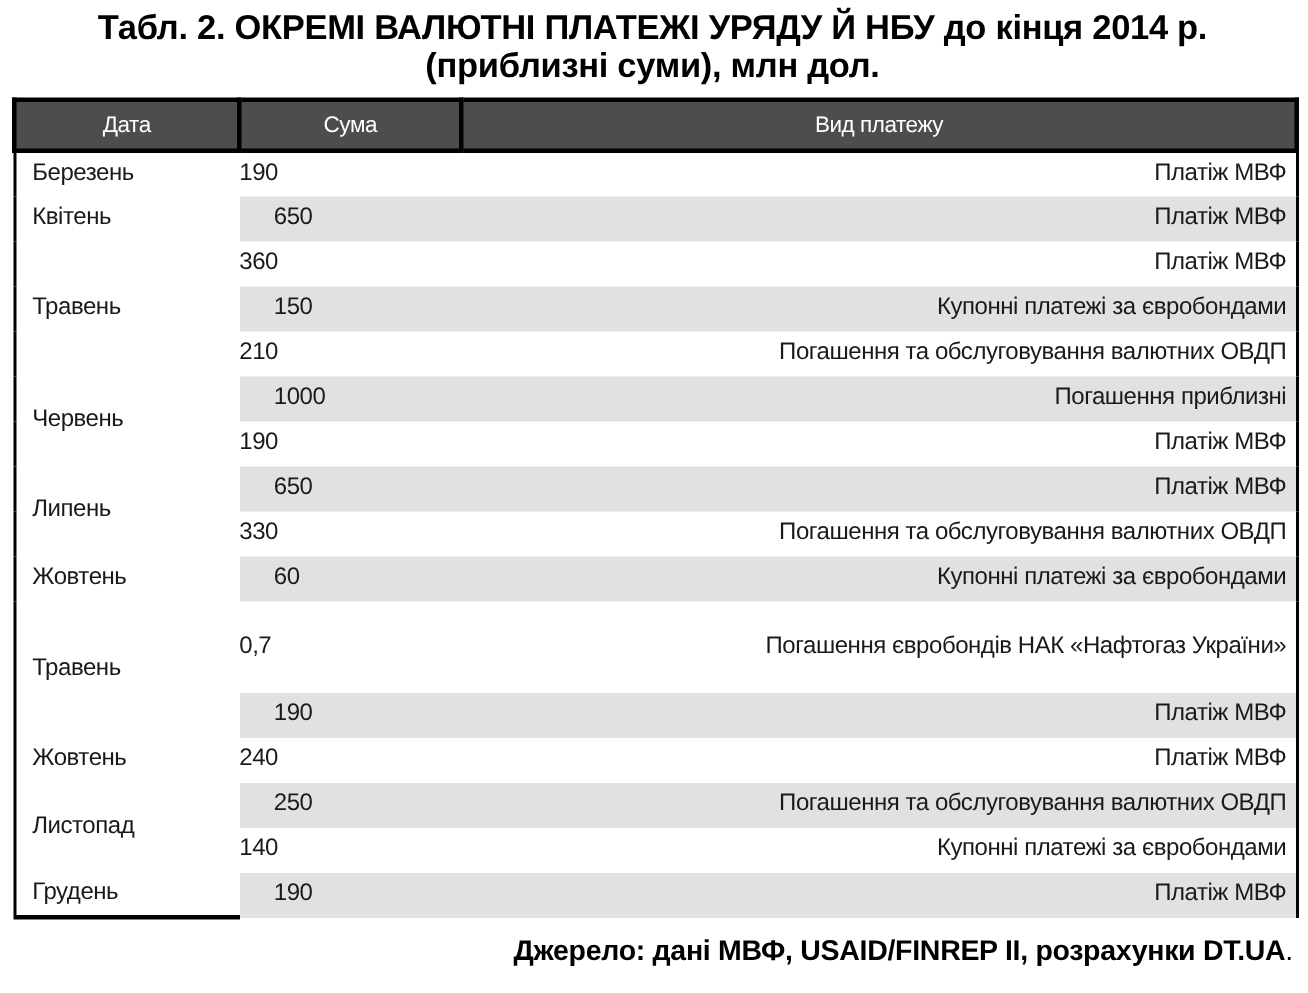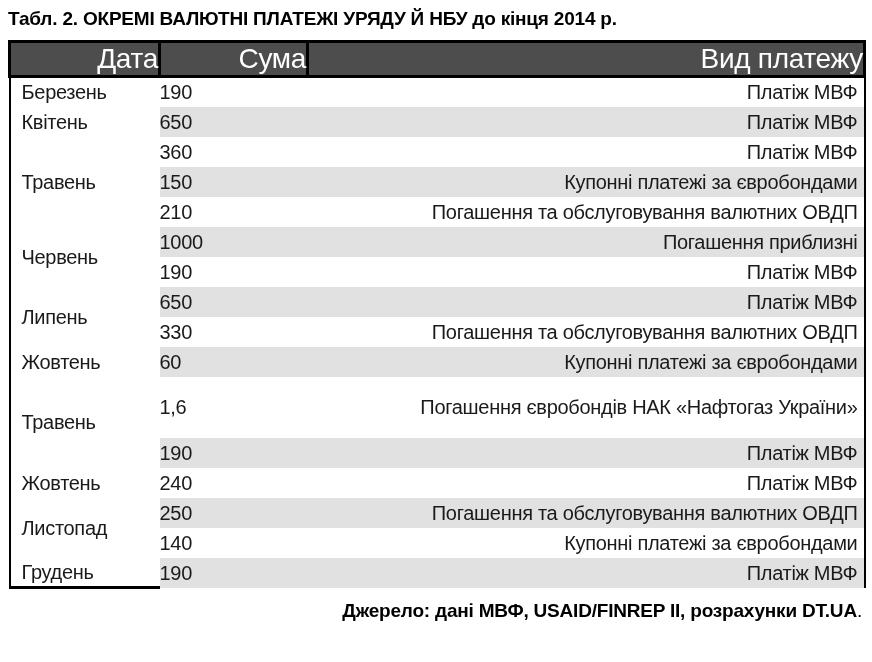--- a/index.html
+++ b/index.html
@@ -15,83 +15,85 @@
     width: 872px;
     height: 662px;
     overflow: hidden;
     font-family: "Liberation Sans", "DejaVu Sans", sans-serif;
     color: var(--text);
   }
   .page { width: 872px; height: 662px; position: relative; }
 
   .title {
     margin: 6px 10px 9px 8px;
-    font-size: 19px;
+    font-size: 23px;
     font-weight: bold;
     line-height: 25px;
     letter-spacing: -0.2px;
     color: #000000;
+    text-align: center;
   }
   .title .line { display: block; }
 
   table.payments {
     border-collapse: collapse;
     table-layout: fixed;
     width: 855px;
     margin-left: 8px;
     border-top: 3px solid var(--border);
     border-left: 2px solid var(--border);
     border-right: 2px solid var(--border);
     letter-spacing: -0.3px;
   }
   table.payments thead th {
     background: var(--header-bg);
     color: var(--header-text);
     font-weight: normal;
-    font-size: 28px;
+    font-size: 15px;
     height: 34px;
     border: 3px solid var(--border);
-    text-align: right;
+    text-align: center;
     vertical-align: middle;
   }
   table.payments tbody tr { height: 30px; }
   table.payments tbody tr.tall { height: 61px; }
   table.payments tbody td {
-    font-size: 20px;
+    font-size: 16px;
     vertical-align: middle;
     line-height: 1.3;
   }
   td.date-cell {
     text-align: left;
     padding-left: 11px;
     background: #ffffff;
   }
   td.date-cell.last-date { border-bottom: 3px solid var(--border); }
   td.sum-cell { }
   td.type-cell { text-align: right; padding: 0 6px; }
-  td.shaded { background: var(--row-shaded); }
+  td.shaded { background: var(--row-shaded); padding-left: 23px; }
 
   .source-line {
     margin-top: 11px;
     padding-right: 10px;
     text-align: right;
     font-size: 19px;
     letter-spacing: -0.2px;
     color: #000000;
   }
   .source-line .src-main { font-weight: bold; text-align: center; }
   .source-line .src-period { font-weight: normal; }
 </style>
 </head>
 <body>
 
 <div class="page">
 
   <div class="title">
     <span class="line">Табл. 2. ОКРЕМІ ВАЛЮТНІ ПЛАТЕЖІ УРЯДУ Й НБУ до кінця 2014 р.</span>
+    <span class="line">(приблизні суми), млн дол.</span>
   </div>
 
   <table class="payments">
     <colgroup>
       <col style="width:150px">
       <col style="width:148px">
       <col style="width:557px">
     </colgroup>
     <thead>
       <tr>
@@ -142,21 +144,21 @@
           <td class="sum-cell">330</td>
           <td class="type-cell">Погашення та обслуговування валютних ОВДП</td>
         </tr>
         <tr>
           <td class="date-cell" rowspan="1">Жовтень</td>
           <td class="sum-cell shaded">60</td>
           <td class="type-cell shaded">Купонні платежі за євробондами</td>
         </tr>
         <tr class="tall">
           <td class="date-cell" rowspan="2">Травень</td>
-          <td class="sum-cell">1,6</td>
+          <td class="sum-cell">0,7</td>
           <td class="type-cell">Погашення євробондів НАК «Нафтогаз України»</td>
         </tr>
         <tr>
           <td class="sum-cell shaded">190</td>
           <td class="type-cell shaded">Платіж МВФ</td>
         </tr>
         <tr>
           <td class="date-cell" rowspan="1">Жовтень</td>
           <td class="sum-cell">240</td>
           <td class="type-cell">Платіж МВФ</td>

